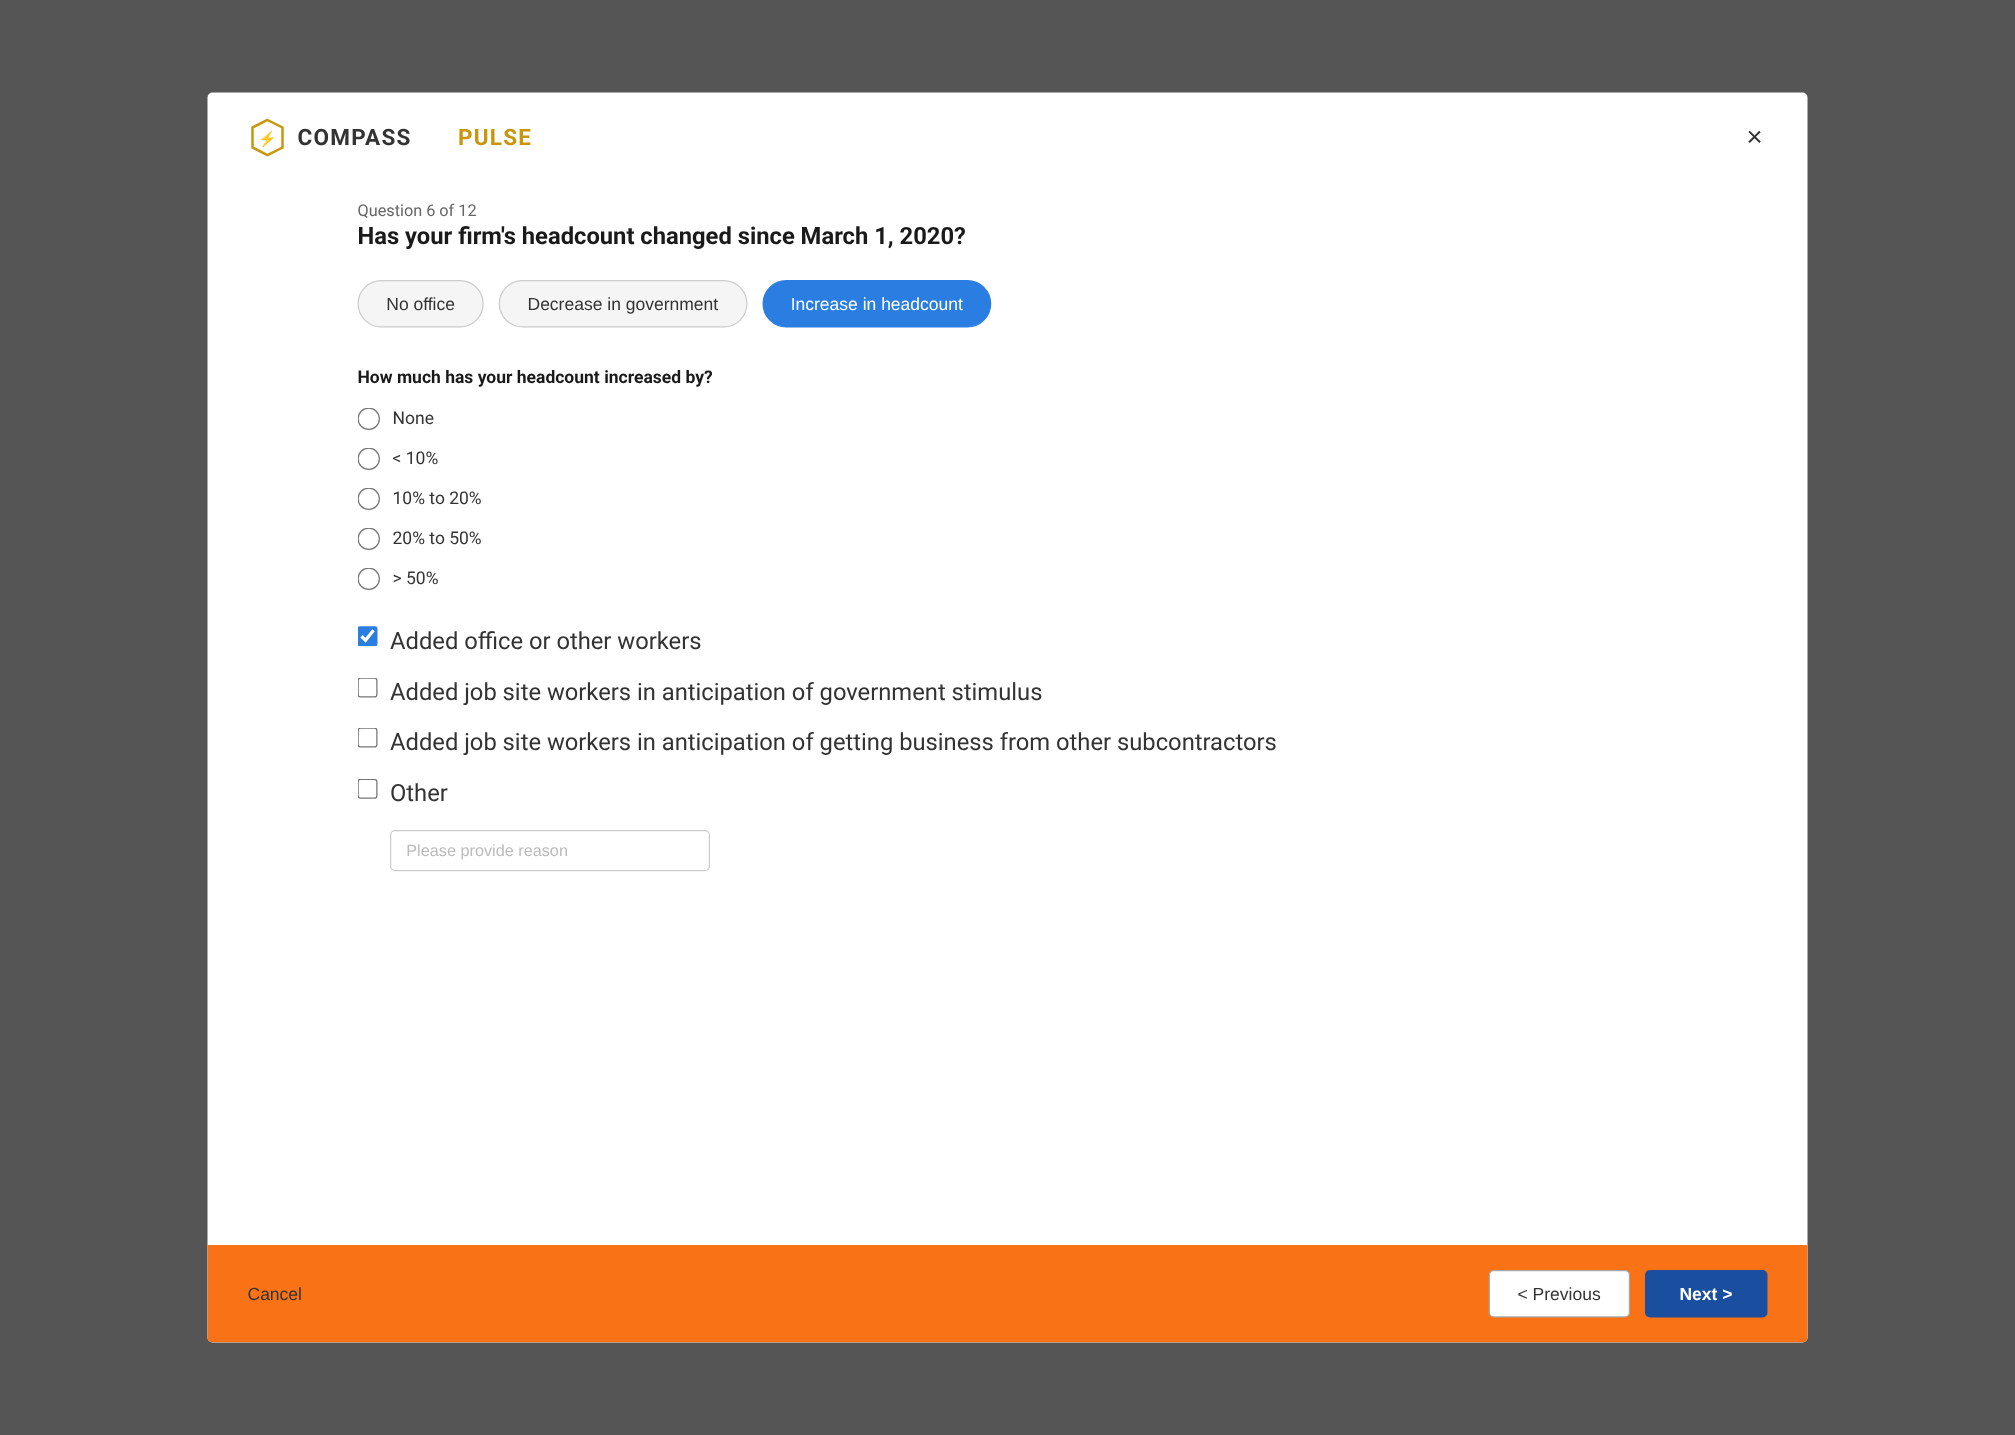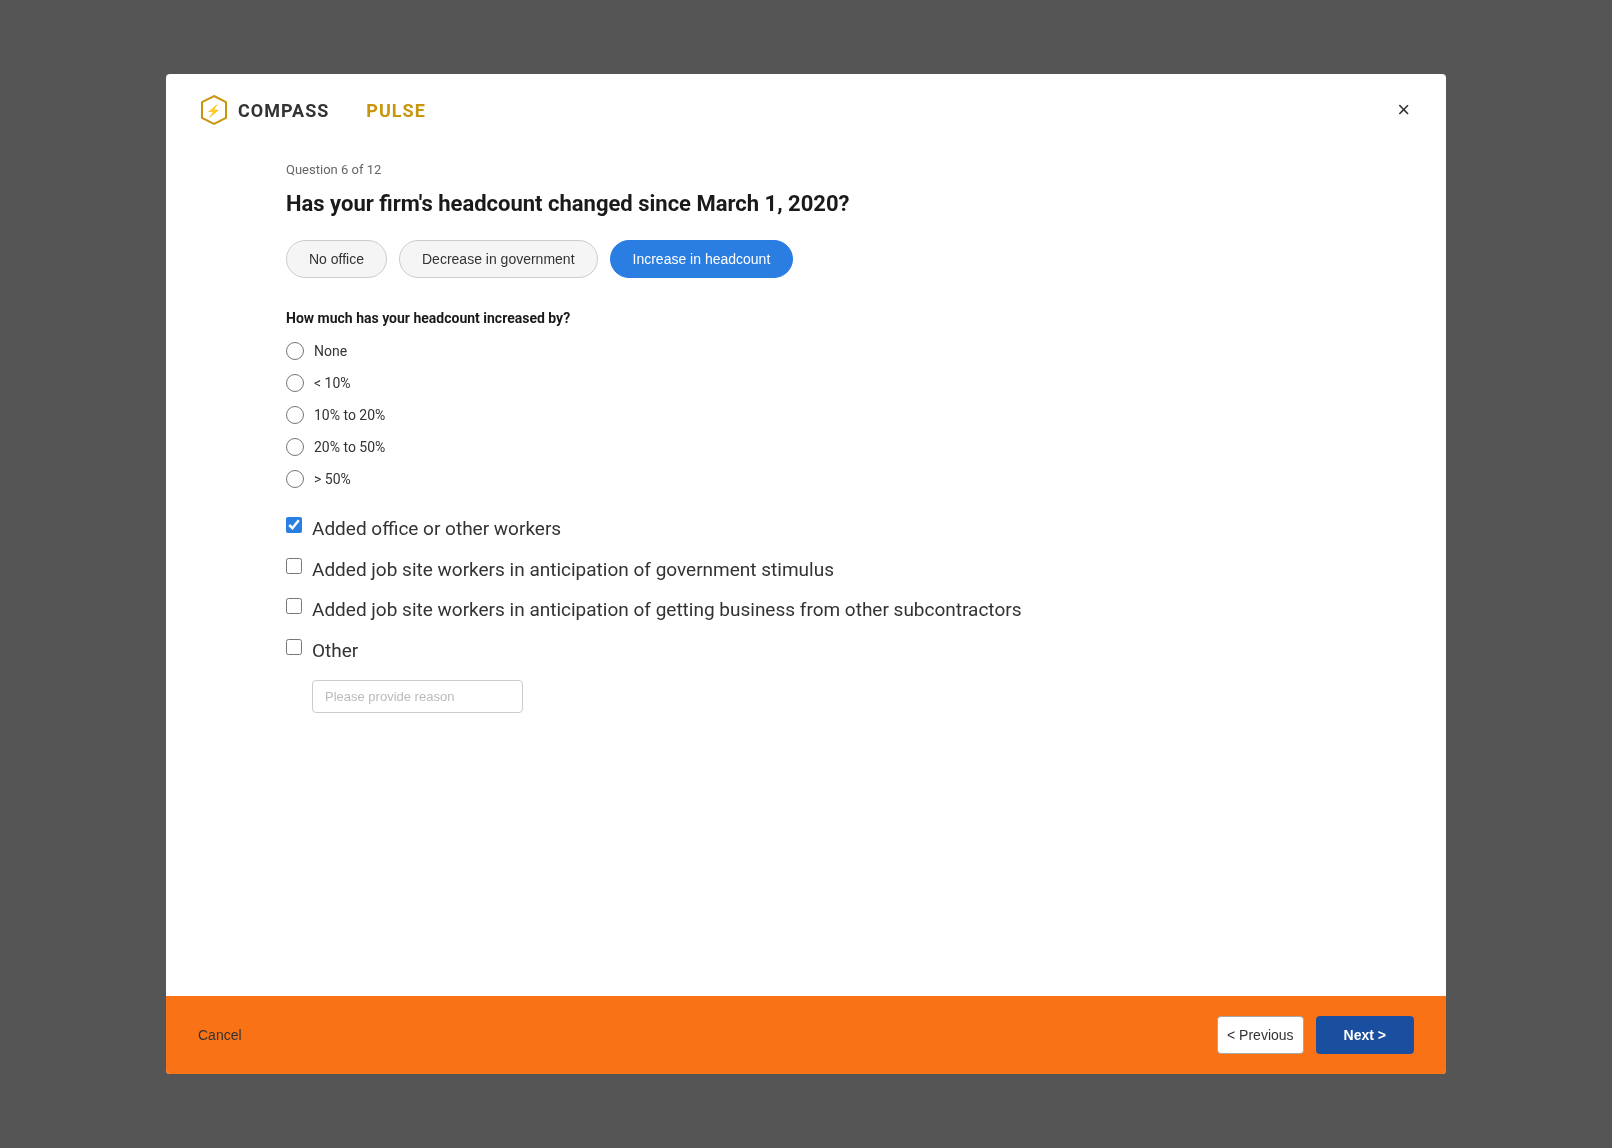--- a/index.html
+++ b/index.html
@@ -61,24 +61,23 @@
       line-height: 1;
     }
     .modal-content {
       flex: 1;
       overflow-y: auto;
       padding: 24px 120px 32px 120px;
     }
     .question-counter {
       font-size: 13px;
       color: #666;
-      margin-bottom: 14px;
     }
     .question-title {
-      font-size: 22px;
+      font-size: 19px;
       font-weight: 700;
       color: #1a1a1a;
       margin-bottom: 24px;
     }
     .option-buttons {
       display: flex;
       gap: 12px;
       margin-bottom: 32px;
     }
     .option-btn {
@@ -151,21 +150,21 @@
     .checkbox-label {
       font-size: 19px;
       color: #333;
       line-height: 1.4;
     }
     .reason-input {
       margin-left: 26px;
       margin-top: 8px;
     }
     .reason-input input {
-      width: 211px;
+      width: 256px;
       padding: 8px 12px;
       border: 1.5px solid #ccc;
       border-radius: 4px;
       font-size: 13px;
       color: #0369a1;
       outline: none;
       background: #fff;
     }
     .reason-input input::placeholder {
       color: #bbb;
@@ -182,21 +181,21 @@
       border: none;
       font-size: 14px;
       color: #333;
       cursor: pointer;
     }
     .footer-nav {
       display: flex;
       gap: 12px;
     }
     .prev-btn {
-      padding: 10px 9px;
+      padding: 10px 22px;
       border: 1.5px solid #aaa;
       border-radius: 4px;
       background: #fff;
       font-size: 14px;
       color: #333;
       cursor: pointer;
     }
     .next-btn {
       padding: 10px 28px;
       border: none;

